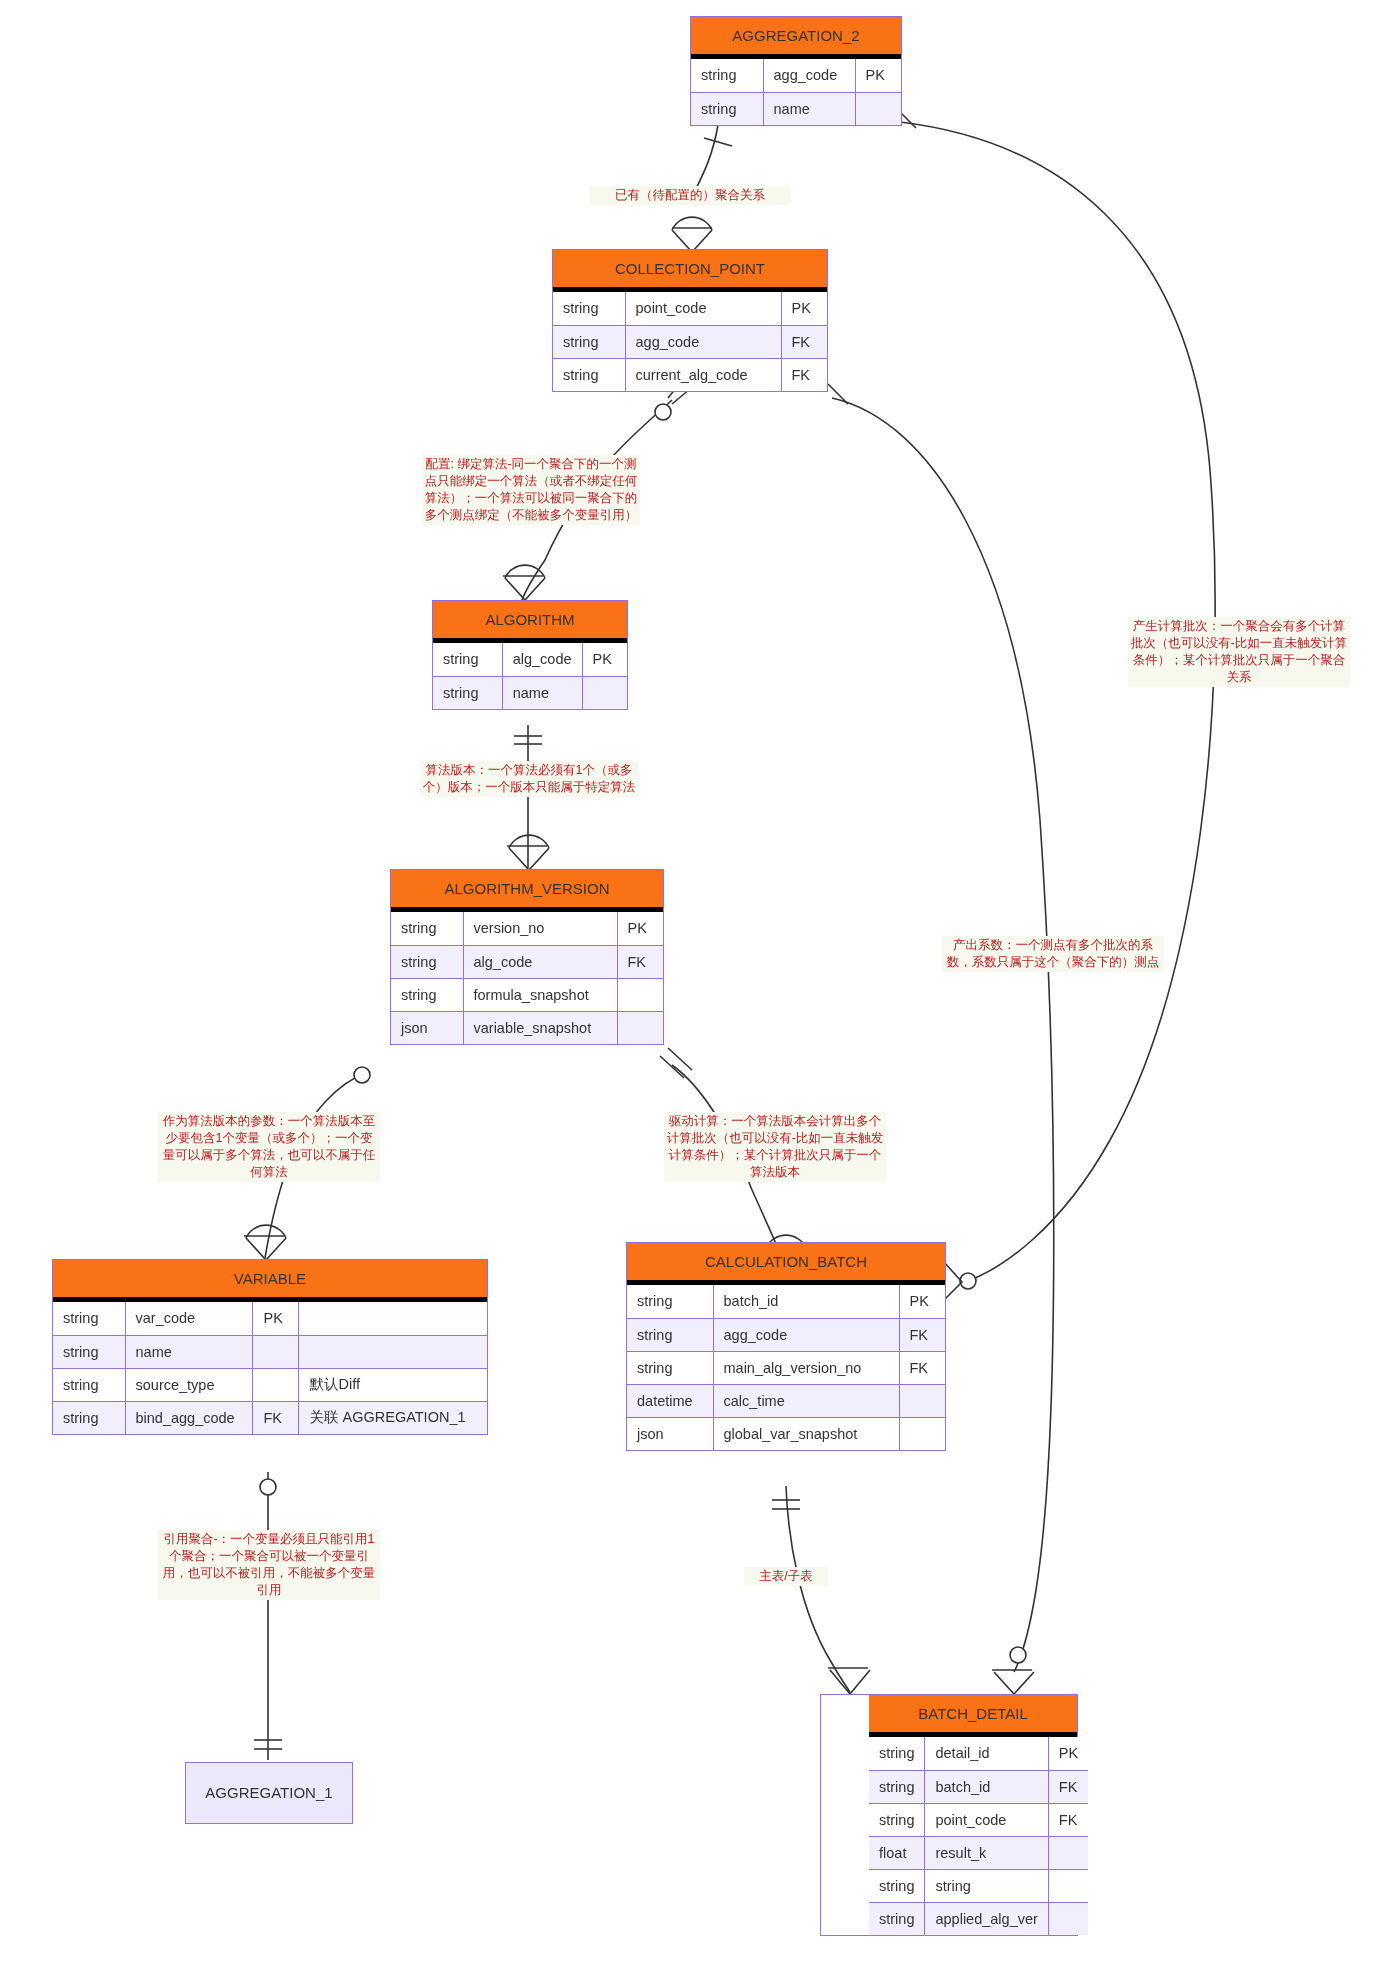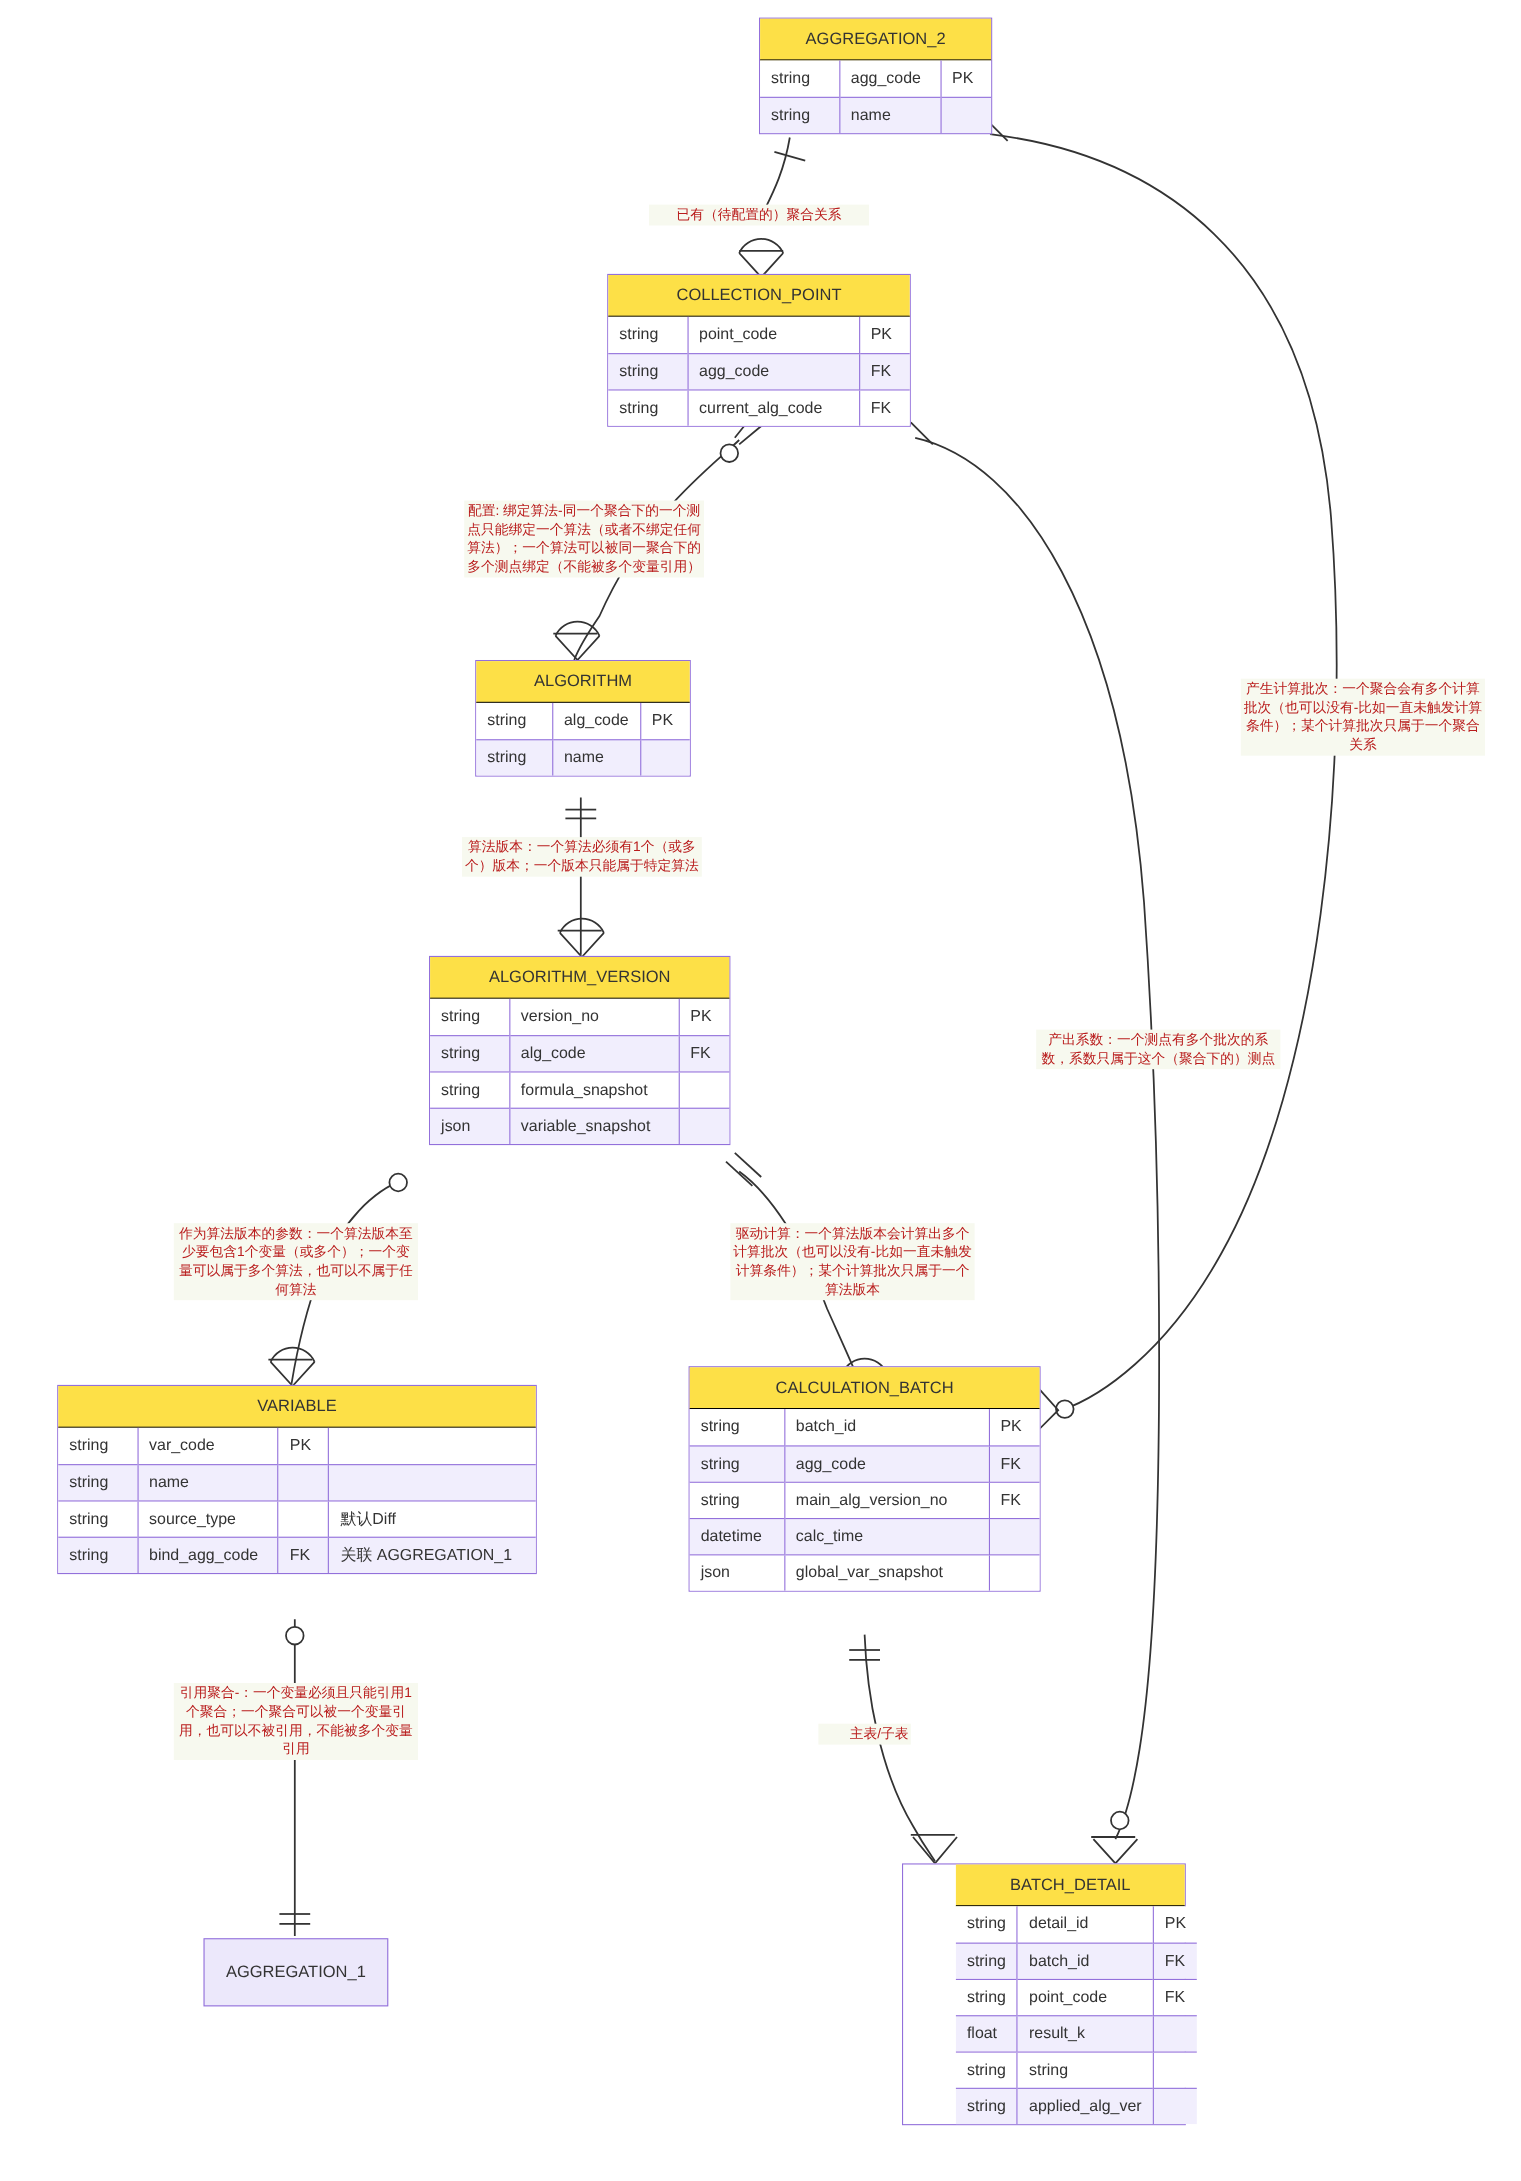--- a/index.html
+++ b/index.html
@@ -29,22 +29,22 @@
   }
 
   
   .entity {
     position: absolute;
     border: 1px solid #9370DB;
     box-sizing: border-box;
     background: #ffffff;
   }
   .entity .ent-title {
-    background: #fde047;
-    border-bottom: 1px solid #000000;
+    background: #f97316;
+    border-bottom: 5px solid #000000;
     text-align: center;
     color: #333333;
     font-size: 15px;
     line-height: 37px;
     height: 37px;
     white-space: nowrap;
   }
   .entity .ent-rows {
     display: table;
     width: 100%;
@@ -355,15 +355,15 @@
   <div class="rel-label" style="left:158px; top:1112px; width:222px;">作为算法版本的参数：一个算法版本至少要包含1个变量（或多个）；一个变量可以属于多个算法，也可以不属于任何算法</div>
 
   <div class="rel-label" style="left:664px; top:1112px; width:222px;">驱动计算：一个算法版本会计算出多个计算批次（也可以没有-比如一直未触发计算条件）；某个计算批次只属于一个算法版本</div>
 
   <div class="rel-label" style="left:158px; top:1530px; width:222px;">引用聚合-：一个变量必须且只能引用1个聚合；一个聚合可以被一个变量引用，也可以不被引用，不能被多个变量引用</div>
 
   <div class="rel-label" style="left:1128px; top:617px; width:222px;">产生计算批次：一个聚合会有多个计算批次（也可以没有-比如一直未触发计算条件）；某个计算批次只属于一个聚合关系</div>
 
   <div class="rel-label" style="left:942px; top:936px; width:222px;">产出系数：一个测点有多个批次的系数，系数只属于这个（聚合下的）测点</div>
 
-  <div class="rel-label single" style="left:744px; top:1567px; width:84px;text-align:right;">主表/子表</div>
+  <div class="rel-label single" style="left:744px; top:1567px; width:84px;">主表/子表</div>
 
 </div>
 
 </body></html>

